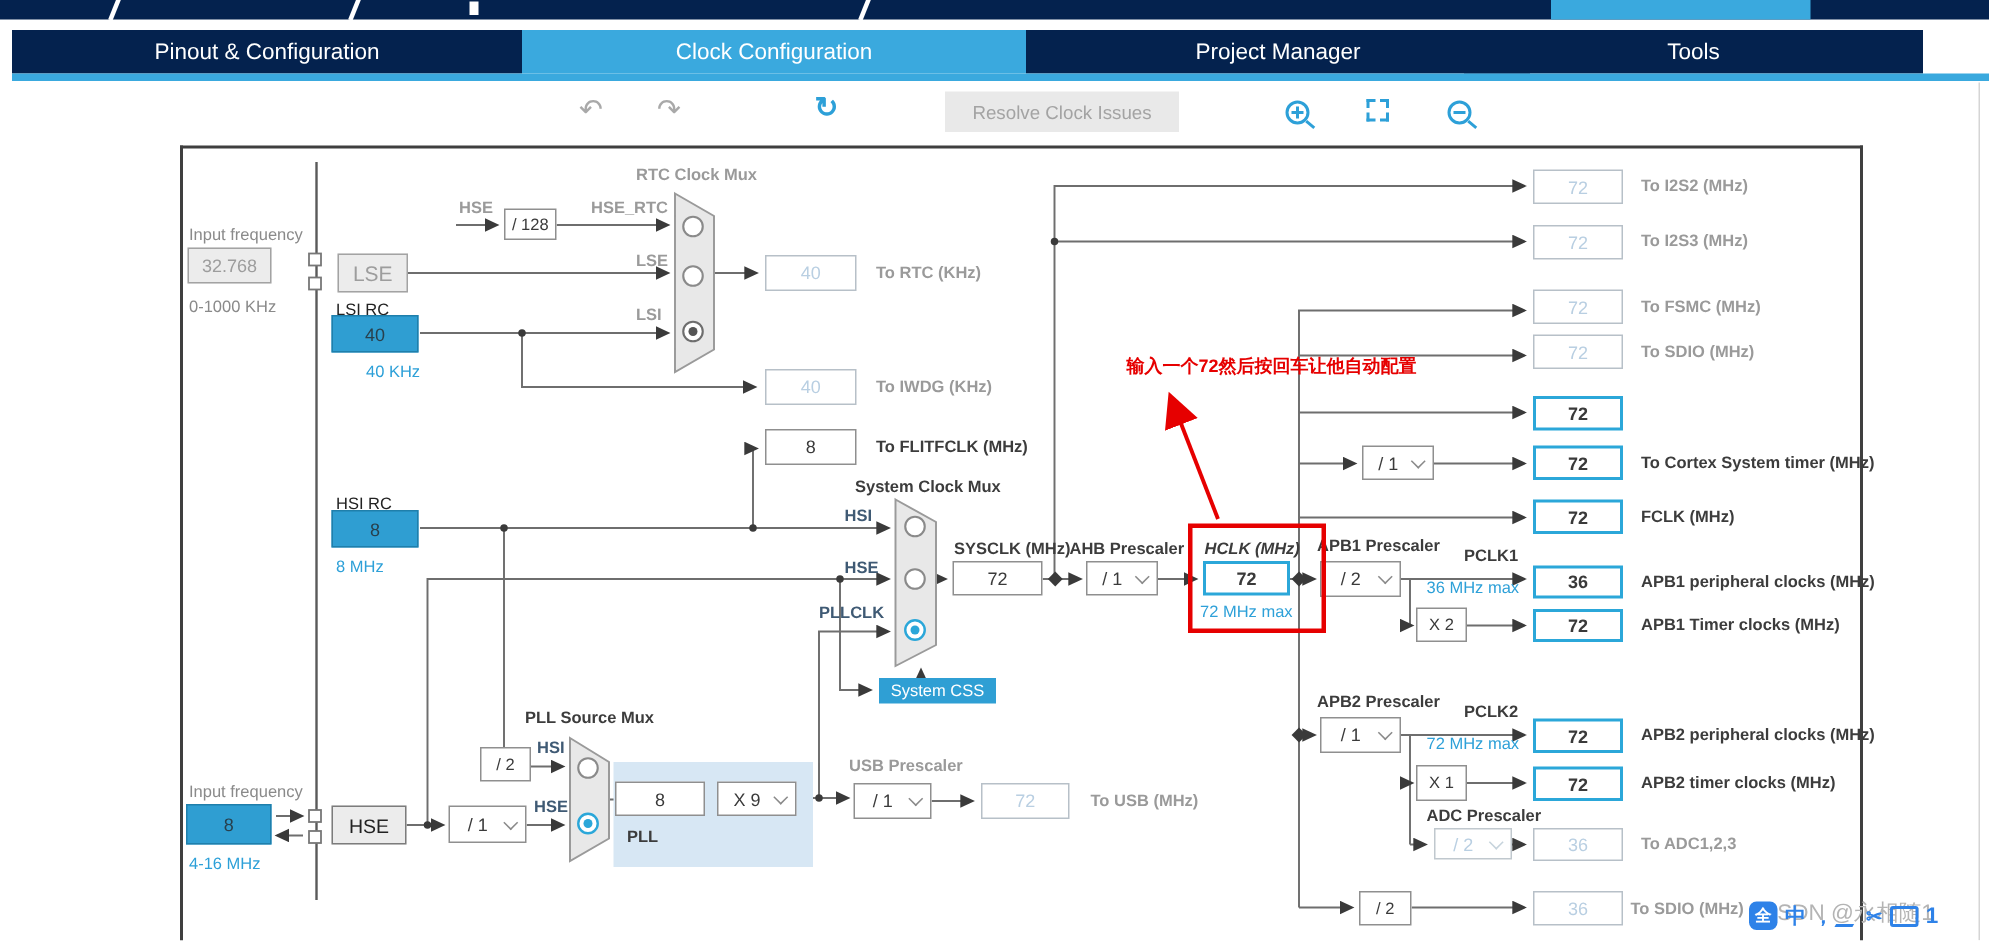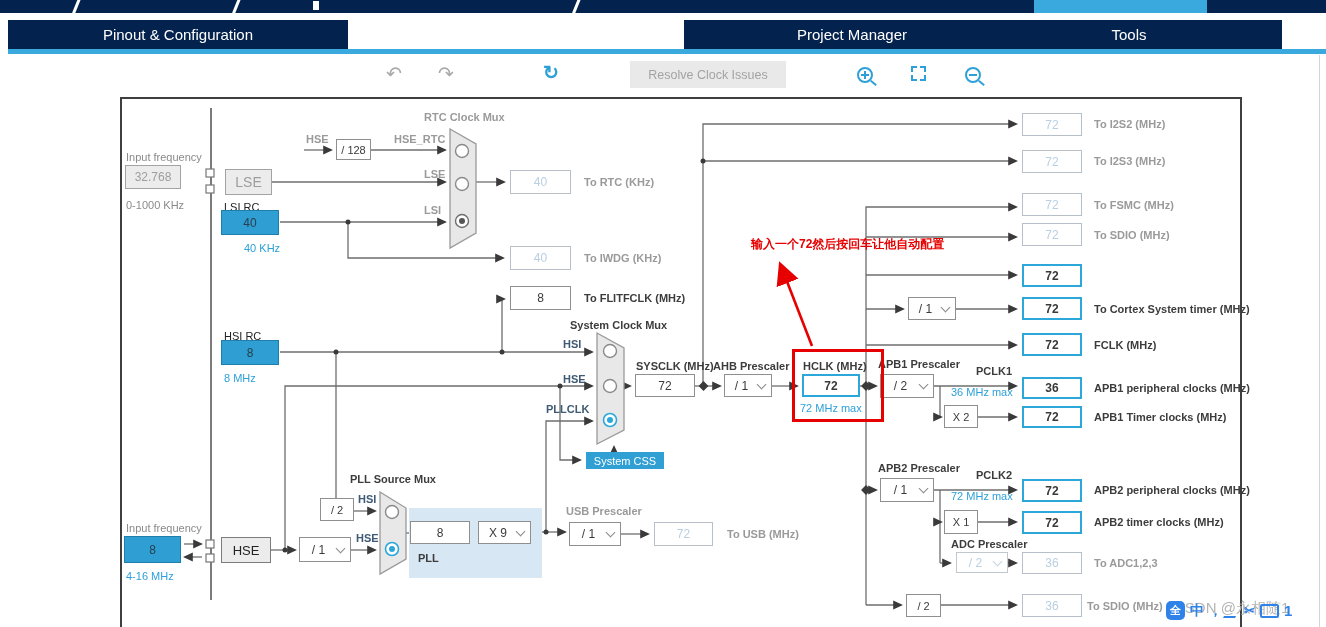--- a/index.html
+++ b/index.html
@@ -64,20 +64,23 @@
 
   <div class="abs topstrip"></div>
   <div class="abs slash" style="left:75px;"></div>
   <div class="abs slash" style="left:235px;"></div>
   <div class="abs slash" style="left:575px;"></div>
   <div class="abs" style="left:313px;top:1px;width:6px;height:9px;background:#fff;"></div>
   <div class="abs genbtn"></div>
 
   <div class="abs tab" style="left:8px;width:340px;">
       <span>Pinout &amp; Configuration</span>
+    </div>
+  <div class="abs tab active" style="left:348px;width:336px;">
+      <span>Clock Configuration</span>
     </div>
   <div class="abs tab" style="left:684px;width:336px;">
       <span>Project Manager</span>
     </div>
   <div class="abs tab" style="left:976px;width:306px;">
       <span>Tools</span>
     </div>
   <div class="abs tabline"></div>
 
   <div class="abs ticon" style="left:386px;top:64px;">↶</div>
@@ -265,21 +268,21 @@
       <span>System CSS</span>
     </div>
 
   <div class="abs lbl dark" style="left:636px;top:360px;">SYSCLK (MHz)</div>
   <div class="abs box" style="left:635px;top:374px;width:60px;height:23px;">72</div>
   <div class="abs lbl dark" style="left:713px;top:360px;">AHB Prescaler</div>
   <div class="abs dd" style="left:724px;top:374px;width:48px;height:23px;">
       <span class="v">/ 1</span>
       <span class="chev"></span>
     </div>
-  <div class="abs lbl dark" style="left:803px;top:360px;">HCLK (MHz)</div>
+  <div class="abs lbl dark" style="left:803px;top:360px;font-style:italic;">HCLK (MHz)</div>
   <div class="abs box hl" style="left:802px;top:374px;width:58px;height:23px;">72</div>
   <div class="abs lbl blue" style="left:800px;top:402px;">72 MHz max</div>
 
   <div class="abs redrect"></div>
   <div class="abs redtext">输入一个72然后按回车让他自动配置</div>
 
   <div class="abs lbl dark" style="left:350px;top:473px;">PLL Source Mux</div>
   <div class="abs box" style="left:320px;top:498px;width:34px;height:23px;font-size:11px;">/ 2</div>
   <div class="abs lbl slate" style="left:358px;top:493px;">HSI</div>
   <div class="abs lbl slate" style="left:356px;top:532px;">HSE</div>

